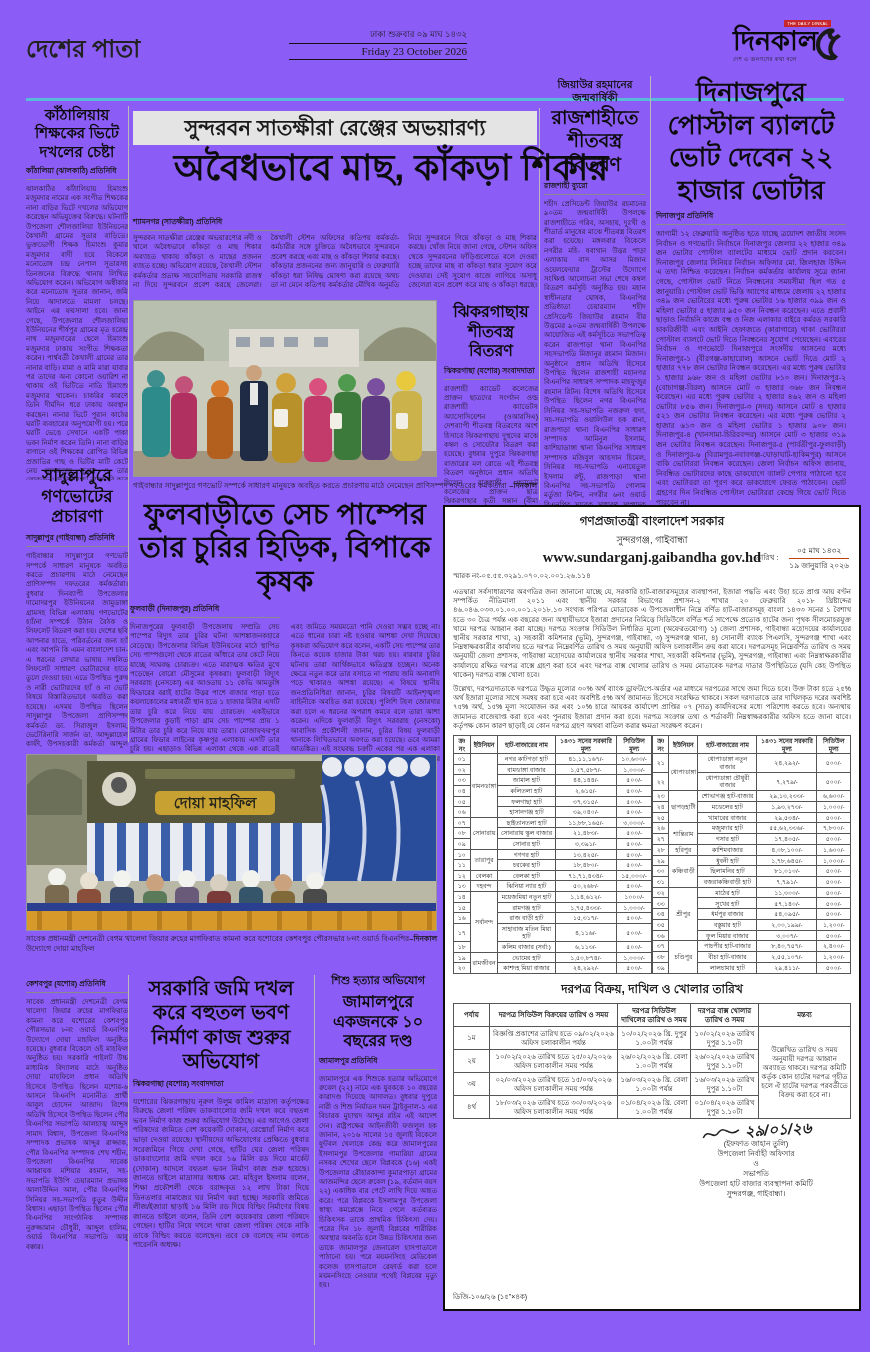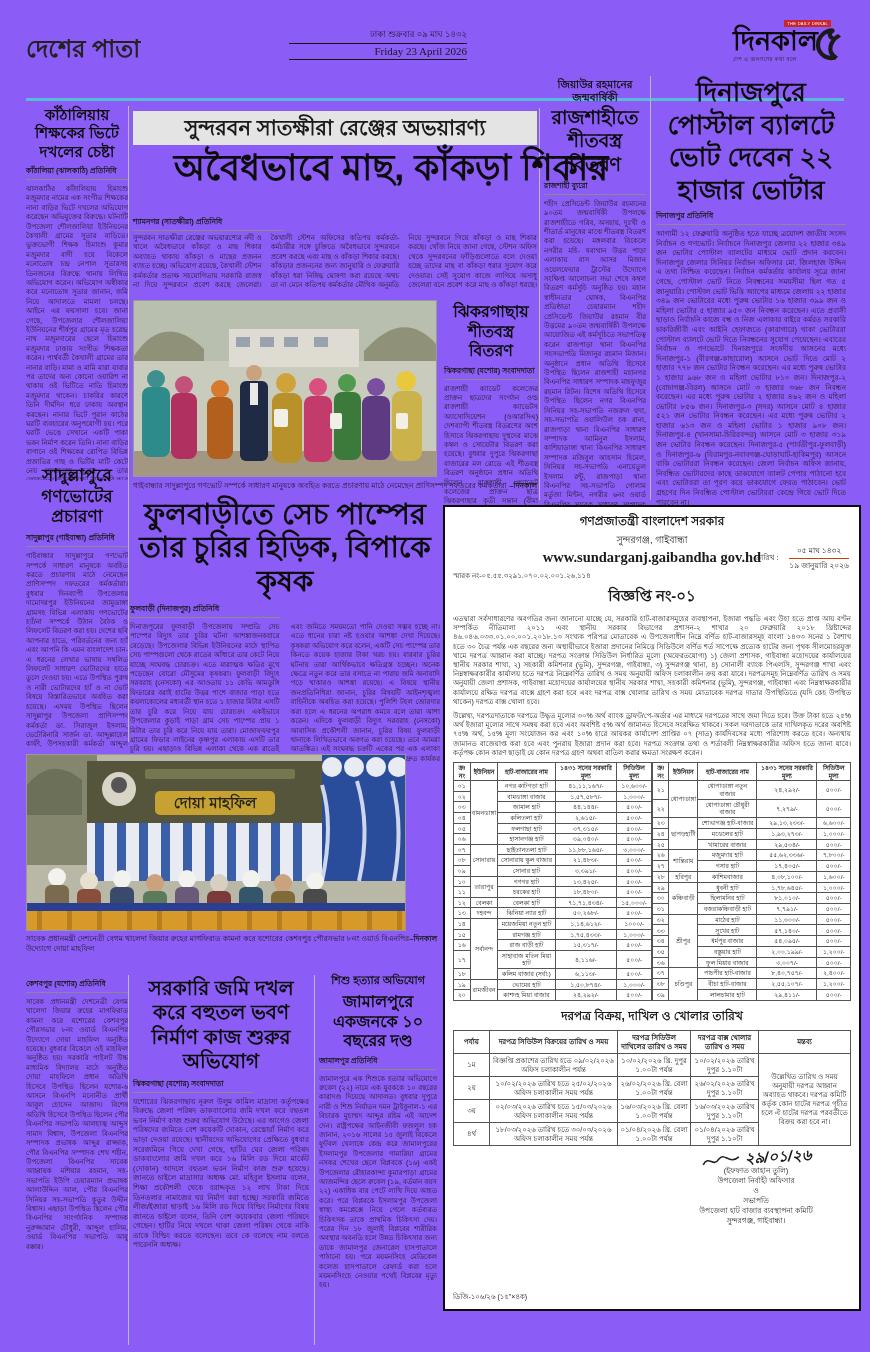--- a/index.html
+++ b/index.html
@@ -60,21 +60,21 @@
 </style>
 </head>
 <body>
 
 <div id="page">
 
   <div class="abs section-label" style="left:26px;top:30px;">দেশের পাতা</div>
 
   <div class="abs datebox" style="left:289px;top:28px;">
     <div class="bn">ঢাকা শুক্রবার ০৯ মাঘ ১৪৩২</div>
-    <div class="en">Friday 23 April 2026</div>
+    <div class="en">Friday 23 October 2026</div>
   </div>
 
   <div class="abs masthead" style="left:733px;top:20px;">
     <div class="mast-tag">THE DAILY DINKAL</div>
     <div class="mast-main">দিনকাল</div>
     <div class="mast-sub">দেশ ও জনগণের কথা বলে</div>
   </div>
   <div class="abs pagenum" style="left:812px;top:18px;">৫</div>
 
   <div class="abs cyanrule" style="left:26px;top:98px;width:818px;"></div>
@@ -173,21 +173,20 @@
   <div class="abs notice" style="left:443px;top:505px;width:418px;height:806px;">
     <div class="nt-c nt-govt">গণপ্রজাতন্ত্রী বাংলাদেশ সরকার</div>
     <div class="nt-c nt-place">সুন্দরগঞ্জ, গাইবান্ধা</div>
     <div class="nt-c nt-web">www.sundarganj.gaibandha gov.hd</div>
     <div class="nt-dates">
       <span class="lbl">তারিখ :</span>
       <div class="d1">০৫ মাঘ ১৪৩২</div>
       <div class="d2">১৯ জানুয়ারি ২০২৬</div>
     </div>
     <div class="nt-memo">স্মারক নং-০৫.৫৫.৩২৯১.০৭০.০২.০০১.২৬.১১৪</div>
-    <div class="nt-no">বিজ্ঞপ্তি নং-০১</div>
     <div class="nt-body">এতদ্বারা সর্বসাধারণের অবগতির জন্য জানানো যাচ্ছে যে, সরকারি হাট-বাজারসমূহের ব্যবস্থাপনা, ইজারা পদ্ধতি এবং উহা হতে প্রাপ্ত আয় বণ্টন সম্পর্কিত নীতিমালা ২০১১ এবং স্থানীয় সরকার বিভাগের প্রশাসন-২ শাখার ২০ ফেব্রুয়ারি ২০১৮ খ্রিষ্টাব্দের ৪৬.০৪৬.০৩৩.০১.০০.০০১.২০১৮.১৩ সংখ্যক পরিপত্র মোতাবেক এ উপজেলাধীন নিম্নে বর্ণিত হাট-বাজারসমূহ বাংলা ১৪৩৩ সনের ১ বৈশাখ হতে ৩০ চৈত্র পর্যন্ত এক বছরের জন্য অস্থায়ীভাবে ইজারা প্রদানের নিমিত্তে সিডিউলে বর্ণিত শর্ত সাপেক্ষে প্রত্যেক হাটের জন্য পৃথক সীলমোহরযুক্ত খামে দরপত্র আহ্বান করা যাচ্ছে। দরপত্র সংক্রান্ত সিডিউল নির্ধারিত মূল্যে (অফেরতযোগ্য) ১) জেলা প্রশাসক, গাইবান্ধা মহোদয়ের কার্যালয়ের স্থানীয় সরকার শাখা, ২) সহকারী কমিশনার (ভূমি), সুন্দরগঞ্জ, গাইবান্ধা, ৩) সুন্দরগঞ্জ থানা, ৪) সোনালী ব্যাংক পিএলসি, সুন্দরগঞ্জ শাখা এবং নিম্নস্বাক্ষরকারীর কার্যালয় হতে দরপত্র নিম্নেবর্ণিত তারিখ ও সময় অনুযায়ী অফিস চলাকালীন ক্রয় করা যাবে। দরপত্রসমূহ নিম্নেবর্ণিত তারিখ ও সময় অনুযায়ী জেলা প্রশাসক, গাইবান্ধা মহোদয়ের কার্যালয়ের স্থানীয় সরকার শাখা, সহকারী কমিশনার (ভূমি), সুন্দরগঞ্জ, গাইবান্ধা এবং নিম্নস্বাক্ষরকারীর কার্যালয়ে রক্ষিত দরপত্র বাক্সে গ্রহণ করা হবে এবং দরপত্র বাক্স খোলার তারিখ ও সময় মোতাবেক দরপত্র দাতার উপস্থিতিতে (যদি কেহ উপস্থিত থাকেন) দরপত্র বাক্স খোলা হবে।</div>
     <div class="nt-body">উল্লেখ্য, দরপত্রদাতাকে দরপত্রে উদ্ধৃত মূল্যের ৩০% অর্থ ব্যাংক ড্রাফট/পে-অর্ডার এর মাধ্যমে দরপত্রের সাথে জমা দিতে হবে। উক্ত টাকা হতে ২৫% অর্থ ইজারা মূল্যের সাথে সমন্বয় করা হবে এবং অবশিষ্ট ৫% অর্থ জামানত হিসেবে সংরক্ষিত থাকবে। সকল দরদাতাকে তার দাখিলকৃত দরের অবশিষ্ট ৭৫% অর্থ, ১৫% মূল্য সংযোজন কর এবং ১০% হারে আয়কর কার্যাদেশ প্রাপ্তির ০৭ (সাত) কার্যদিবসের মধ্যে পরিশোধ করতে হবে। অন্যথায় জামানত বাজেয়াপ্ত করা হবে এবং পুনরায় ইজারা প্রদান করা হবে। দরপত্র সংক্রান্ত তথ্য ও শর্তাবলী নিম্নস্বাক্ষরকারীর অফিস হতে জানা যাবে। কর্তৃপক্ষ কোন কারণ ছাড়াই যে কোন দরপত্র গ্রহণ অথবা বাতিল করার ক্ষমতা সংরক্ষণ করেন।</div>
 
     <div class="hatwrap">
       <table class="hat">
         <thead>
             <tr>
               <th>ক্র/ নং</th>
               <th>ইউনিয়ন</th>
               <th>হাট-বাজারের নাম</th>
@@ -511,21 +510,21 @@
       <div>(ইফফাত জাহান তুলি)</div>
       <div>উপজেলা নির্বাহী অফিসার</div>
       <div>ও</div>
       <div>সভাপতি</div>
       <div>উপজেলা হাট বাজার ব্যবস্থাপনা কমিটি</div>
       <div>সুন্দরগঞ্জ, গাইবান্ধা।</div>
     </div>
     <div class="nt-code">ডিজি-১০৬/২৬ (১৫"×৪ক)</div>
   </div>
 
-  <div class="abs photo-frame" style="left:26px;top:754px;width:380px;height:177px;">
+  <div class="abs photo-frame" style="left:26px;top:754px;width:411px;height:177px;">
     <svg width="411" height="177" viewBox="0 0 411 177">
       <rect width="411" height="177" fill="#b9b7a6"></rect>
       <rect x="0" y="0" width="70" height="110" fill="#84876e"></rect>
       <path d="M0,30 Q25,0 55,25 L55,60 L0,60 Z" fill="#6d7058"></path>
       <rect x="60" y="6" width="235" height="62" fill="#55553c"></rect>
       <circle cx="92" cy="34" r="17" fill="#d8d4c6"></circle>
         <circle cx="92" cy="30" r="8" fill="#555"></circle>
       <rect x="128" y="36" width="120" height="24" rx="5" fill="#c8a133"></rect>
       <text x="188" y="53" font-size="15" font-weight="bold" text-anchor="middle" fill="#26261a">দোয়া মাহফিল</text>
       <rect x="118" y="14" width="150" height="10" rx="2" fill="#77774f"></rect>

